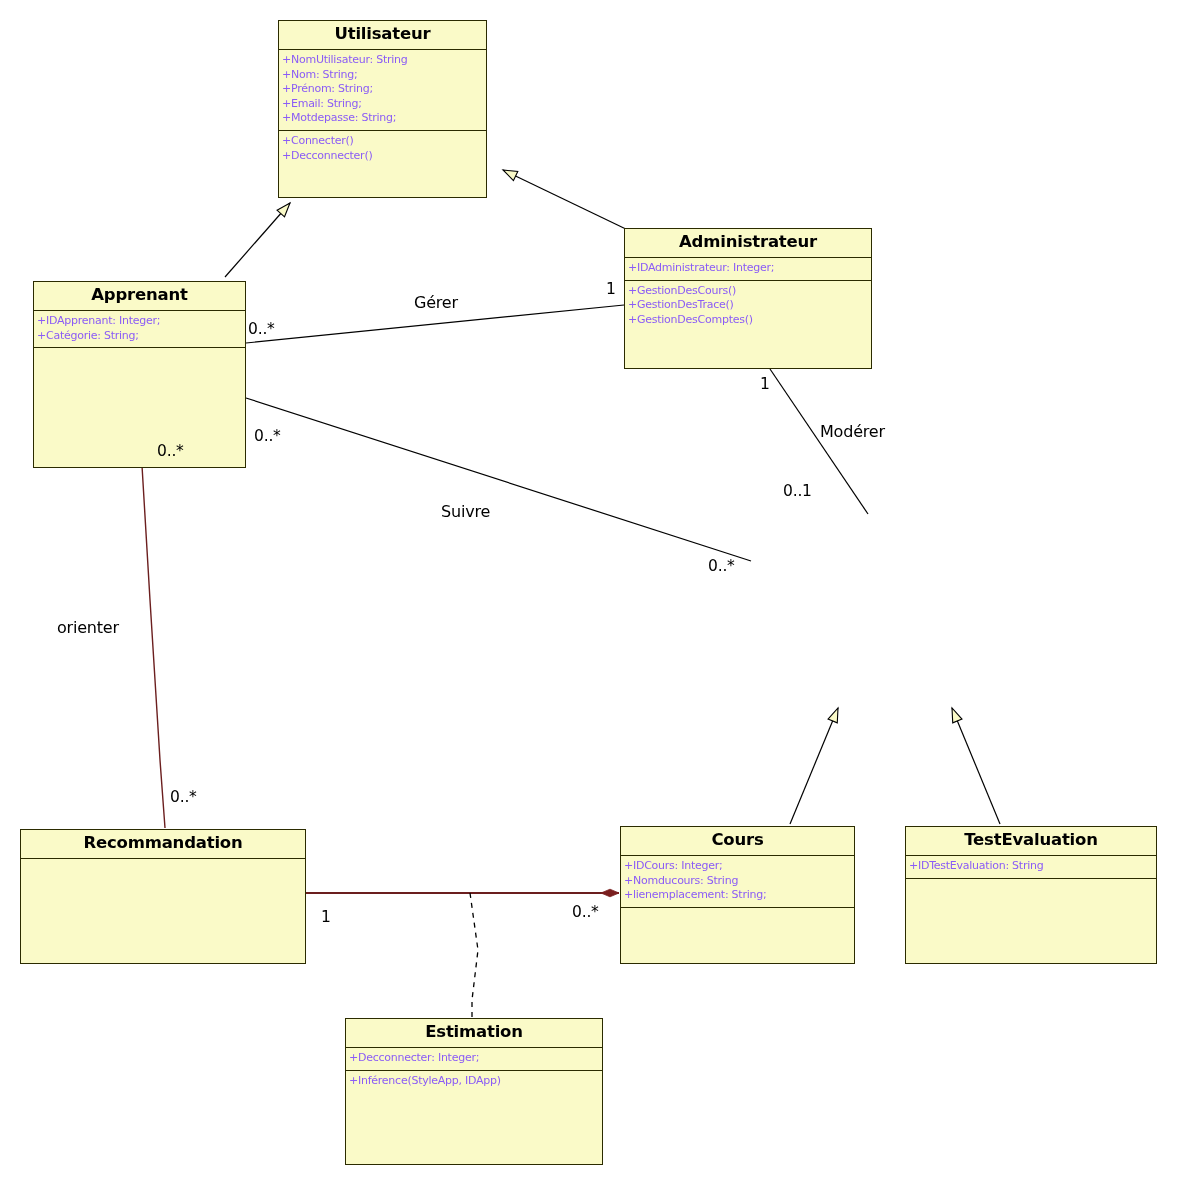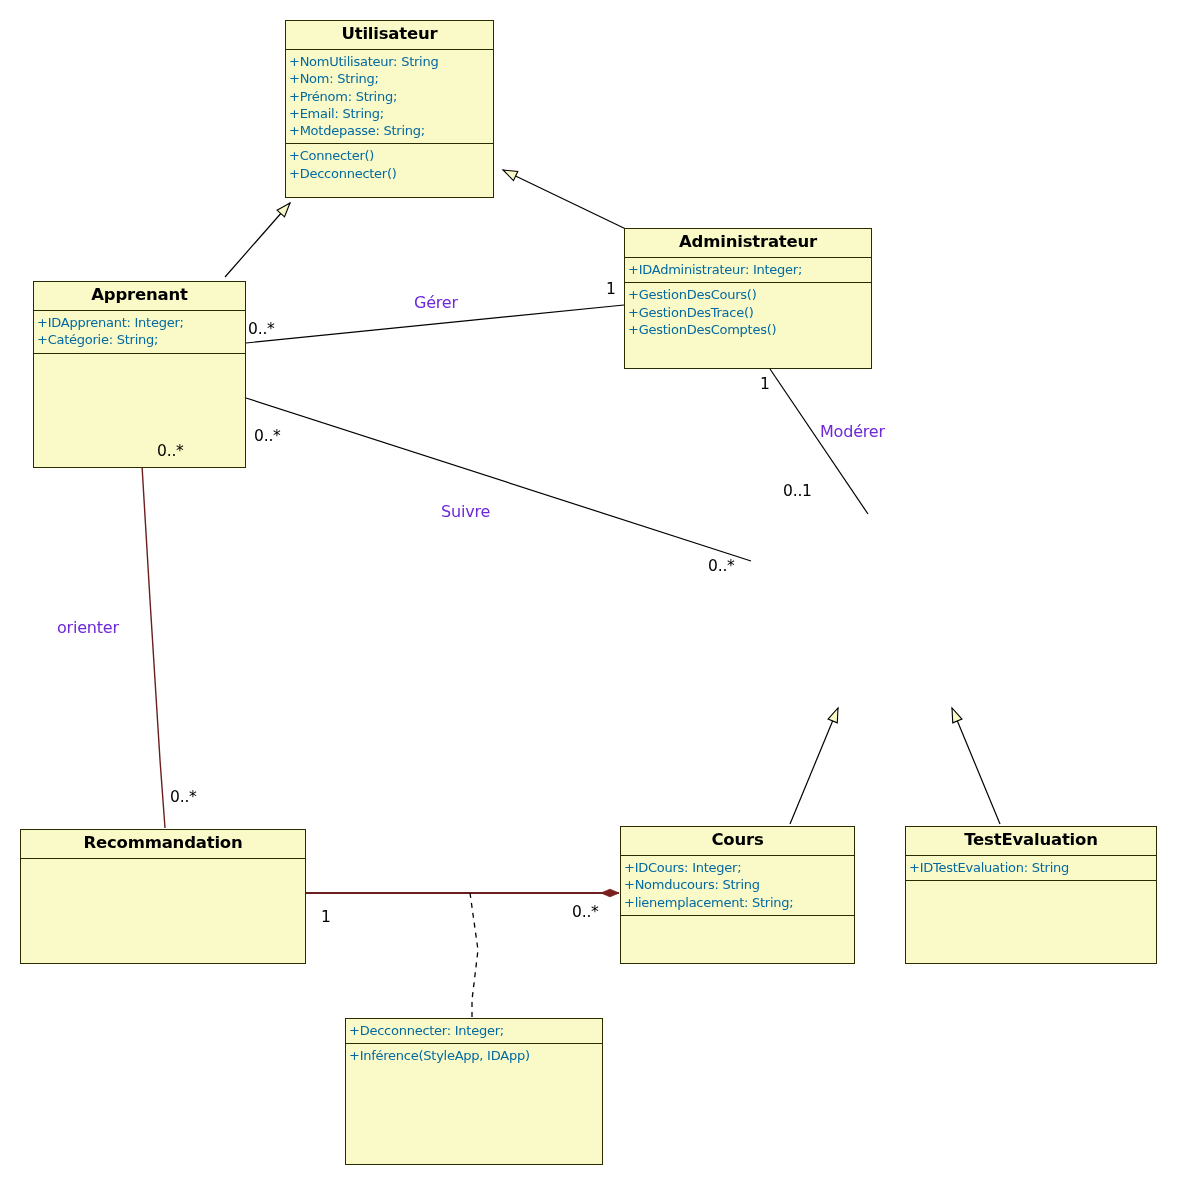--- a/index.html
+++ b/index.html
@@ -49,30 +49,30 @@
   }
   .uml-attrs {
     padding: 3px 2px 4px 3px;
     border-bottom: 1px solid #2b2b00;
   }
   .uml-ops {
     padding: 3px 2px 4px 3px;
     flex: 1 1 auto;
   }
   .uml-row {
-    font-size: 13px;
-    color: #0369a1;
+    font-size: 11px;
+    color: #8b5cf6;
     line-height: 1.33;
     white-space: nowrap;
     letter-spacing: -0.25px;
   }
   .edge-label {
     position: absolute;
     font-size: 16px;
-    color: #6d28d9;
+    color: #000000;
     z-index: 3;
     white-space: nowrap;
     letter-spacing: -0.2px;
   }
   .mult {
     position: absolute;
     font-size: 15.5px;
     color: #000;
     z-index: 3;
     white-space: nowrap;
@@ -128,21 +128,21 @@
 
     <g>
       <line x1="306" y1="893" x2="619" y2="893" stroke="#6b1e1e" stroke-width="1.8" marker-end="url(#filleddiamond)"></line>
     </g>
 
     <g>
       <polyline points="470,893 478,950 472,1000 472,1018" fill="none" stroke="#000" stroke-width="1.3" stroke-dasharray="5,5"></polyline>
     </g>
   </svg>
 
-  <div class="uml-class" style="left:285px; top:20px; width:209px; height:178px;">
+  <div class="uml-class" style="left:278px; top:20px; width:209px; height:178px;">
     <div class="uml-title">Utilisateur</div>
     <div class="uml-attrs">
       <div class="uml-row">+NomUtilisateur: String</div>
       <div class="uml-row">+Nom: String;</div>
       <div class="uml-row">+Prénom: String;</div>
       <div class="uml-row">+Email: String;</div>
       <div class="uml-row">+Motdepasse: String;</div>
     </div>
     <div class="uml-ops">
       <div class="uml-row">+Connecter()</div>
@@ -189,20 +189,21 @@
 
   <div class="uml-class" style="left:905px; top:826px; width:252px; height:138px;">
     <div class="uml-title">TestEvaluation</div>
     <div class="uml-attrs">
       <div class="uml-row">+IDTestEvaluation: String</div>
     </div>
     <div class="uml-ops"></div>
   </div>
 
   <div class="uml-class" style="left:345px; top:1018px; width:258px; height:147px;">
+    <div class="uml-title">Estimation</div>
     <div class="uml-attrs">
       <div class="uml-row">+Decconnecter: Integer;</div>
     </div>
     <div class="uml-ops">
       <div class="uml-row">+Inférence(StyleApp, IDApp)</div>
     </div>
   </div>
 
   <div class="edge-label" style="left:414px; top:293px;">Gérer</div>
 

